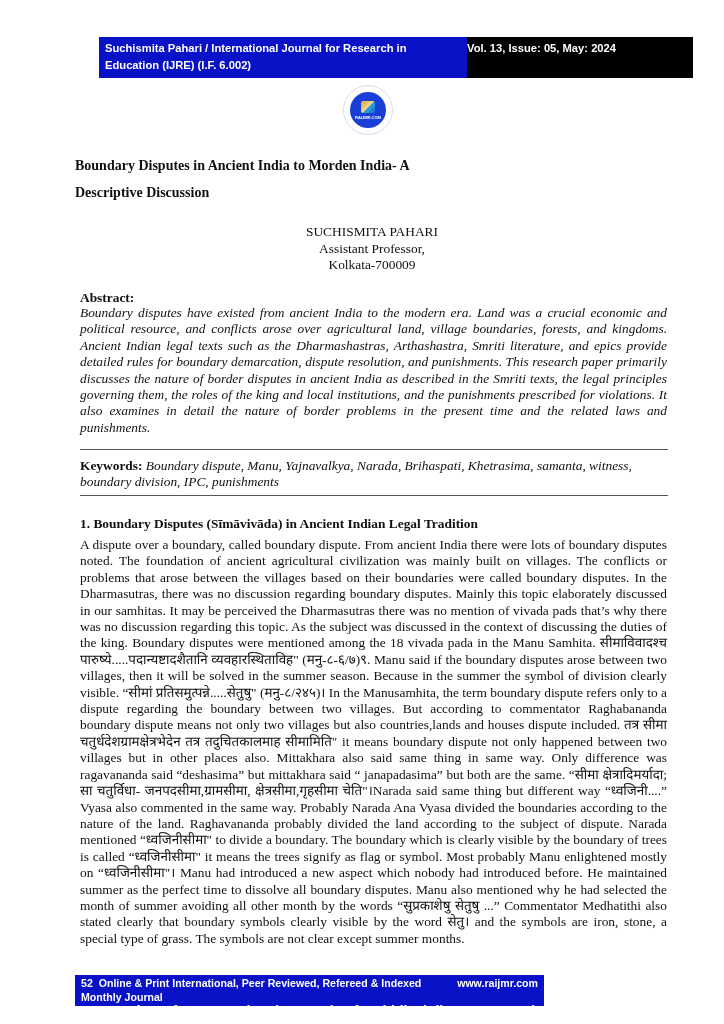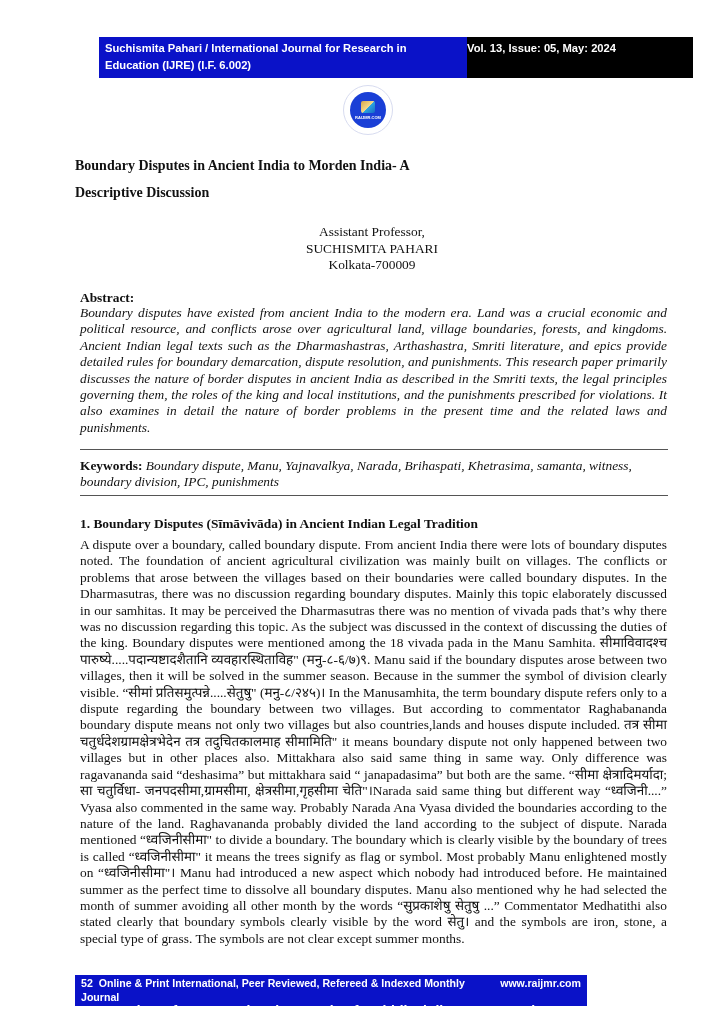--- a/index.html
+++ b/index.html
@@ -22,21 +22,21 @@
 
   .rule { position: absolute; left: 80px; width: 588px; height: 1px; background: #555; }
 
   .keywords { position: absolute; left: 80px; top: 458px; width: 587px; font-size: 13.4px; line-height: 16.4px; }
   .keywords b { font-style: normal; }
   .keywords i { font-style: italic; }
 
   .sec-h { position: absolute; left: 80px; top: 508px; font-weight: bold; font-size: 13.4px; margin-top: 8px; }
   .body { position: absolute; left: 80px; top: 537px; width: 587px; font-size: 13.4px; line-height: 16.4px; text-align: justify; }
 
-  .ftr { position: absolute; left: 75px; top: 975px; width: 512px; height: 31px; background: #0a12c8; color: #fff; font-family: "Liberation Sans", sans-serif; font-weight: bold; }
+  .ftr { position: absolute; left: 75px; top: 975px; width: 469px; height: 31px; background: #0a12c8; color: #fff; font-family: "Liberation Sans", sans-serif; font-weight: bold; }
   .ftr-row1 { display: flex; justify-content: space-between; font-size: 10.6px; line-height: 14px; padding: 1px 6px 0 6px; }
   .ftr-row2 { text-align: left; font-size: 14px; line-height: 14px; }
 </style>
 </head>
 <body>
 
 <div class="hdr">
   <div class="hdr-left">
     <div>Suchismita Pahari / International Journal for Research in</div>
     <div>Education (IJRE) (I.F. 6.002)</div>
@@ -52,22 +52,22 @@
     <div class="logo-text">RAIJMR.COM</div>
   </div>
 </div>
 
 <div class="title">
   <div>Boundary Disputes in Ancient India to Morden India- A</div>
   <div>Descriptive Discussion</div>
 </div>
 
 <div class="author-block">
+  <div>SUCHISMITA PAHARI</div>
   <div>Assistant Professor,</div>
-  <div>SUCHISMITA PAHARI</div>
   <div>Kolkata-700009</div>
 </div>
 
 <div class="abstract-h">Abstract:</div>
 <div class="abstract">Boundary disputes have existed from ancient India to the modern era. Land was a crucial economic and political resource, and conflicts arose over agricultural land, village boundaries, forests, and kingdoms. Ancient Indian legal texts such as the Dharmashastras, Arthashastra, Smriti literature, and epics provide detailed rules for boundary demarcation, dispute resolution, and punishments. This research paper primarily discusses the nature of border disputes in ancient India as described in the Smriti texts, the legal principles governing them, the roles of the king and local institutions, and the punishments prescribed for violations. It also examines in detail the nature of border problems in the present time and the related laws and punishments.</div>
 
 <div class="rule" style="top:449px;"></div>
 
 <div class="keywords"><b>Keywords:</b><i> Boundary dispute, Manu, Yajnavalkya, Narada, Brihaspati, Khetrasima, samanta, witness, boundary division, IPC, punishments</i></div>
 

